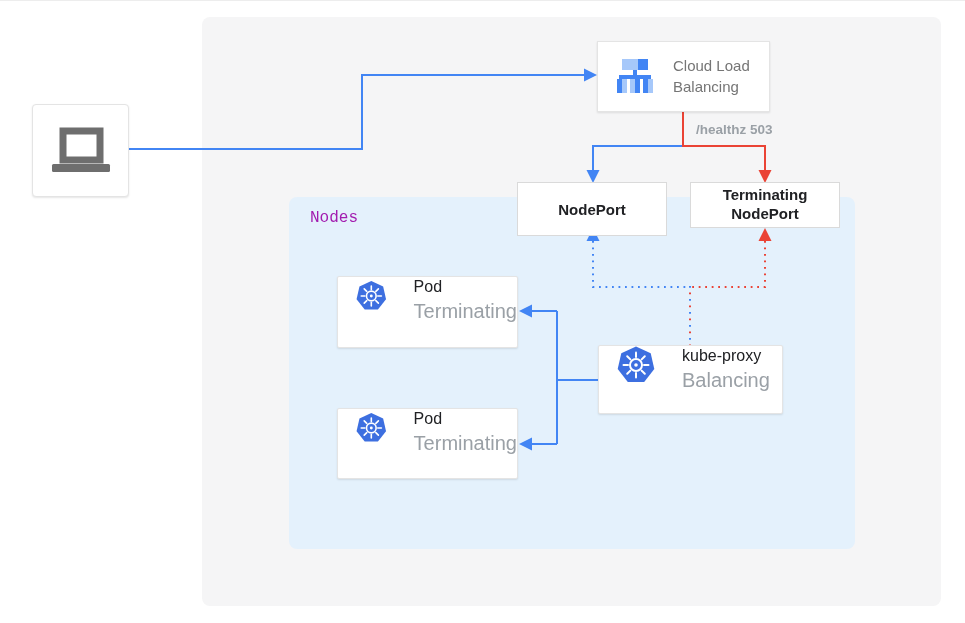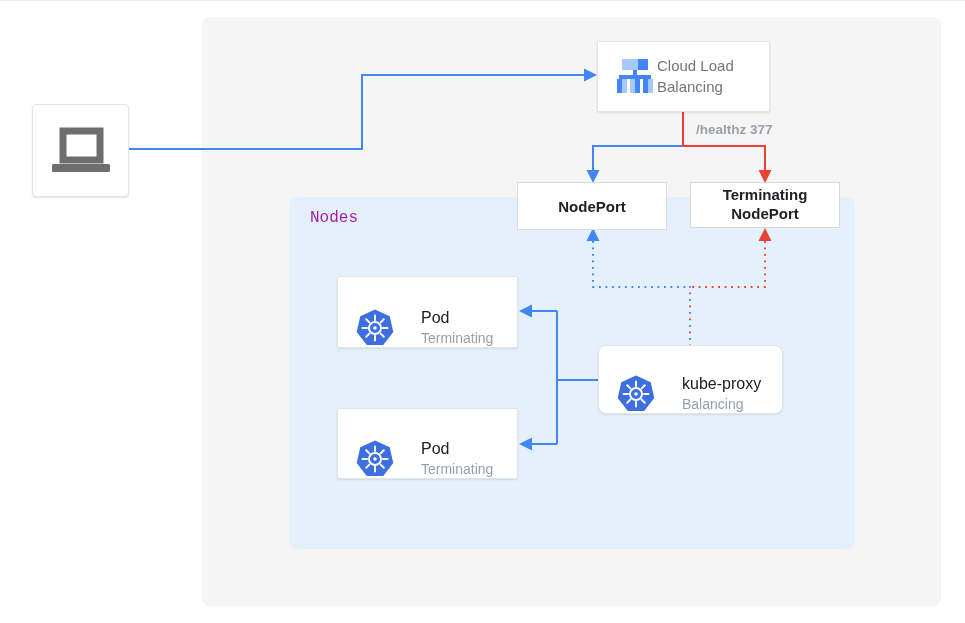--- a/index.html
+++ b/index.html
@@ -11,36 +11,36 @@
   .gray-panel{left:202px;top:16px;width:739px;height:589px;background:#f5f5f6;border-radius:8px;z-index:0;}
   .nodes-panel{left:289px;top:196px;width:566px;height:352px;background:#e4f1fc;border-radius:8px;z-index:1;}
   .nodes-label{left:310px;top:208px;font-size:16px;color:#a21caf;z-index:4;font-family:Liberation Mono, monospace;}
 
   .connector-svg{left:0;top:0;z-index:2;pointer-events:none;}
 
   .card{background:#ffffff;border:1px solid #e4e4e4;box-shadow:0 1px 2px rgba(0,0,0,.10);z-index:3;}
   .client-card{left:32px;top:103px;width:95px;height:91px;border-radius:4px;
                display:flex;align-items:center;justify-content:center;}
   .clb-card{left:597px;top:40px;width:173px;height:71px;display:flex;align-items:center;
-            padding-left:15px;box-sizing:border-box;}
+            padding-left:15px;box-sizing:border-box;gap:16px;}
   .clb-label{width:92px;font-size:15px;line-height:1.35;color:#757575;}
 
   .healthz-label{left:696px;top:121px;font-size:13.5px;font-weight:bold;color:#9aa0a6;z-index:4;}
 
   .port-box{background:#ffffff;border:1px solid #dadada;z-index:3;display:flex;align-items:center;
             justify-content:center;text-align:center;font-weight:bold;color:#202124;box-sizing:border-box;}
-  .nodeport-box{left:517px;top:181px;width:150px;height:48px;font-size:15px;}
+  .nodeport-box{left:517px;top:181px;width:150px;height:54px;font-size:15px;}
   .healthcheck-box{left:690px;top:181px;width:150px;height:46px;font-size:15px;line-height:1.25;padding:2px 8px;}
 
-  .node-card{display:flex;align-items:flex-end;padding-left:18px;box-sizing:border-box;gap:27px;border-radius:2px;}
+  .node-card{display:flex;align-items:flex-start;padding-left:18px;box-sizing:border-box;gap:27px;border-radius:2px;}
   .pod-card-1{left:337px;top:275px;width:181px;height:72px;}
   .pod-card-2{left:337px;top:407px;width:181px;height:71px;}
-  .kubeproxy-card{left:598px;top:344px;width:185px;height:69px;border-radius:8px;}
+  .kubeproxy-card{left:598px;top:344px;width:185px;height:69px;}
   .node-card .title{font-size:16px;color:#202124;line-height:1.3;}
-  .node-card .subtitle{font-size:14px;color:#9aa0a6;line-height:1.3;}
+  .node-card .subtitle{font-size:20px;color:#9aa0a6;line-height:1.3;}
 </style>
 </head>
 <body>
 
 <div class="canvas">
 
   <div class="abs gray-panel"></div>
   <div class="abs nodes-panel"></div>
   <div class="abs nodes-label">Nodes</div>
 
@@ -85,21 +85,21 @@
       <rect x="4" y="20" width="5" height="14" fill="#4285F4"></rect>
         <rect x="9" y="20" width="5" height="14" fill="#A6C8FA"></rect>
       <rect x="17" y="20" width="5" height="14" fill="#A6C8FA"></rect>
         <rect x="22" y="20" width="5" height="14" fill="#4285F4"></rect>
       <rect x="30" y="20" width="5" height="14" fill="#4285F4"></rect>
         <rect x="35" y="20" width="5" height="14" fill="#A6C8FA"></rect>
     </svg>
     <div class="clb-label">Cloud Load Balancing</div>
   </div>
 
-  <div class="abs healthz-label">/healthz 377</div>
+  <div class="abs healthz-label">/healthz 503</div>
 
   <div class="abs port-box nodeport-box">
     <span>NodePort</span>
   </div>
 
   <div class="abs port-box healthcheck-box">
     <span>Terminating NodePort</span>
   </div>
 
   <div class="abs card node-card pod-card-1">

